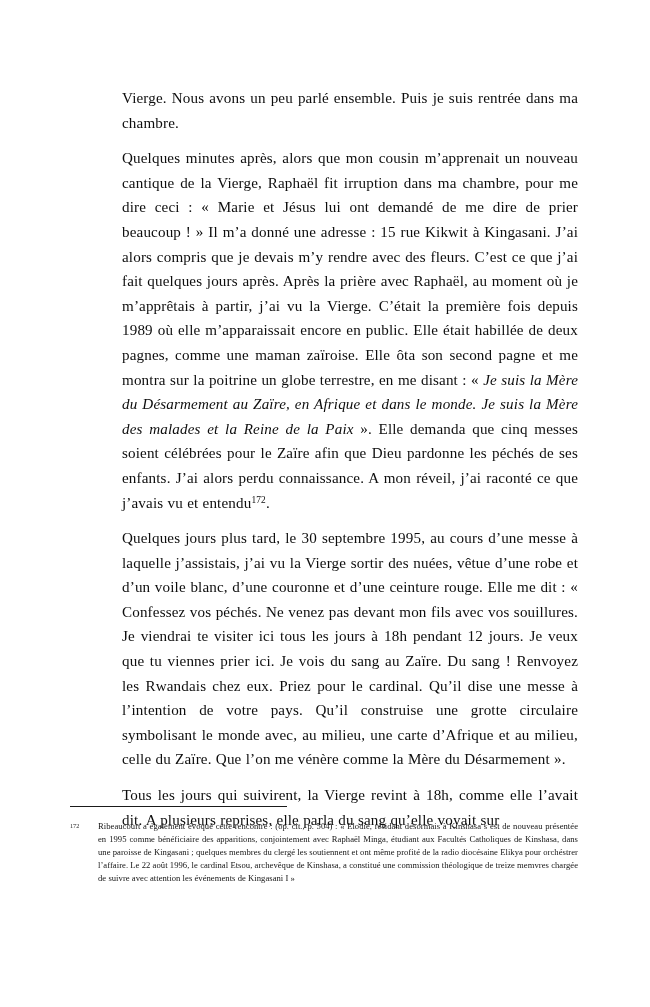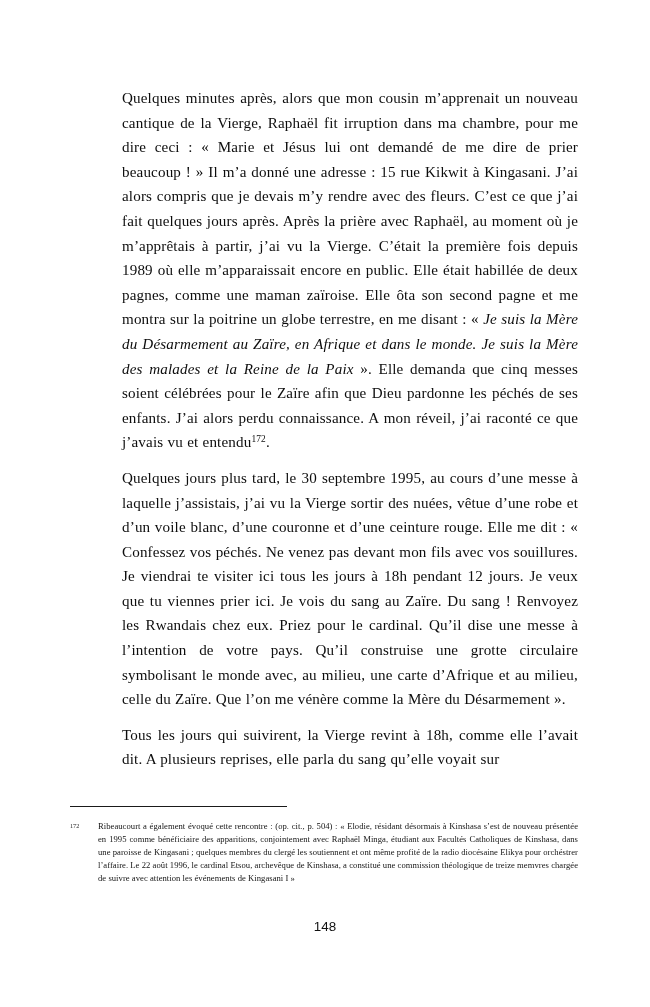--- a/index.html
+++ b/index.html
@@ -97,20 +97,23 @@
     color: #111111;
   }
 </style>
 </head>
 <body>
 
 <div class="page">
 
   <div class="body-col">
 
+    <p class="para">
+      <span>Vierge. Nous avons un peu parlé ensemble. Puis je suis rentrée dans ma chambre.</span>
+    </p>
 
     <p class="para">
       <span>Quelques minutes après, alors que mon cousin m’apprenait un nouveau cantique de la Vierge, Raphaël fit irruption dans ma chambre, pour me dire ceci : « Marie et Jésus lui ont demandé de me dire  de prier beaucoup ! » Il m’a donné une adresse : 15 rue Kikwit à Kingasani. J’ai alors compris que je devais m’y rendre avec des fleurs. C’est ce que j’ai fait quelques jours après. Après la prière avec Raphaël, au moment où je m’apprêtais à partir, j’ai vu la Vierge. C’était la première fois depuis 1989 où elle m’apparaissait encore en public. Elle était habillée de deux pagnes, comme une maman zaïroise. Elle ôta son second pagne et me montra sur la poitrine un globe terrestre, en me disant : « </span><span class="it">Je suis la Mère du Désarmement au Zaïre, en Afrique et dans le monde. Je suis la Mère des malades et la Reine de la Paix</span><span> ». Elle demanda que cinq messes soient célébrées pour le Zaïre afin que Dieu pardonne les péchés de ses enfants. J’ai alors perdu connaissance. A mon réveil, j’ai raconté ce que j’avais vu et entendu</span><sup class="fnref">172</sup><span>.</span>
     </p>
 
     <p class="para">
       <span>Quelques jours plus tard, le 30 septembre 1995, au cours d’une messe à laquelle j’assistais, j’ai vu la Vierge sortir des nuées, vêtue d’une robe et d’un voile blanc, d’une couronne et d’une ceinture rouge. Elle me dit : « Confessez vos péchés. Ne venez pas devant mon fils avec vos souillures. Je viendrai te visiter ici tous les jours à 18h pendant 12 jours. Je veux que tu viennes prier ici. Je vois du sang au Zaïre. Du sang !  Renvoyez les Rwandais chez eux. Priez pour le cardinal. Qu’il dise une messe à l’intention de votre pays. Qu’il construise une grotte circulaire symbolisant le monde avec, au milieu, une carte d’Afrique et au milieu, celle du Zaïre. Que l’on me vénère comme la Mère du Désarmement ».</span>
     </p>
 
     <p class="para">
@@ -119,15 +122,14 @@
 
   </div>
 
   <div class="fn-rule"></div>
 
   <div class="footnote">
     <span class="fn-num">172</span>
     <div class="fn-text">Ribeaucourt a également évoqué cette rencontre : (op. cit., p. 504) : « Elodie, résidant désormais à Kinshasa  s’est de nouveau présentée en 1995 comme bénéficiaire des apparitions, conjointement avec Raphaël Minga, étudiant aux Facultés Catholiques de Kinshasa, dans une paroisse de Kingasani ; quelques membres du clergé les soutiennent et ont même profité de la radio diocésaine Elikya pour orchéstrer l’affaire. Le 22 août 1996, le cardinal Etsou, archevêque de Kinshasa, a constitué une commission théologique de treize memvres chargée de suivre avec attention les événements de Kingasani I »</div>
   </div>
 
-  <div class="page-number">148</div>
 
 </div>
 
 </body></html>

